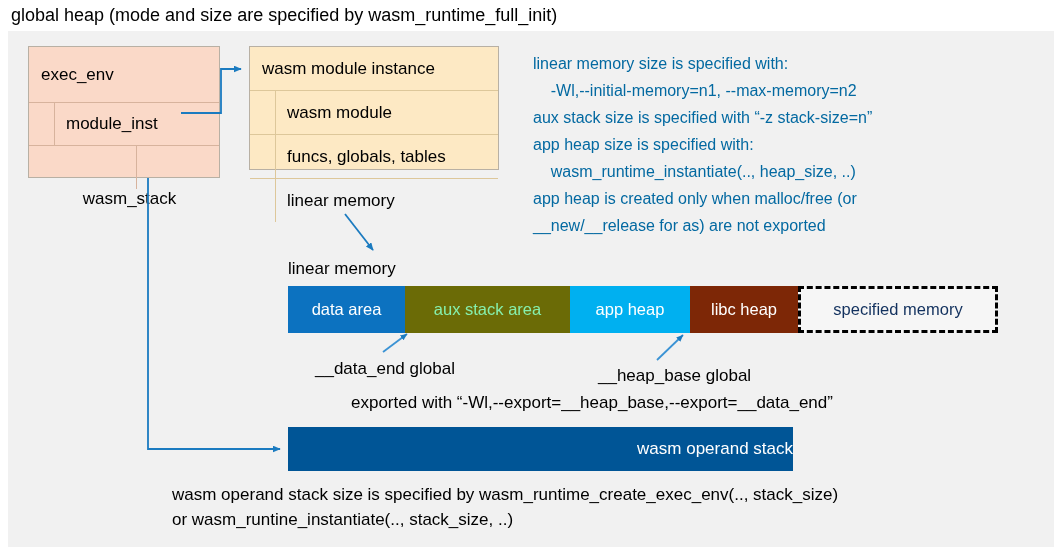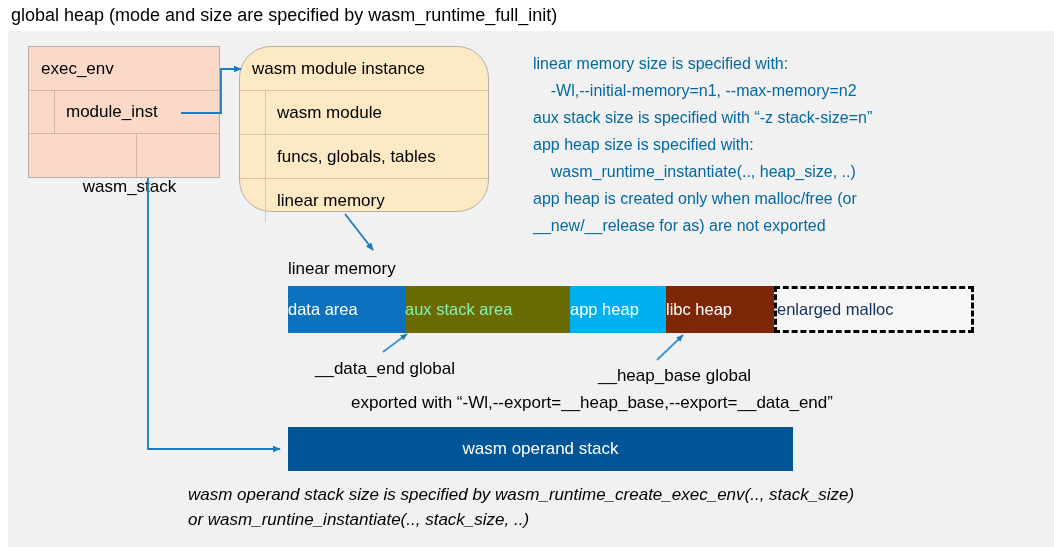--- a/index.html
+++ b/index.html
@@ -95,36 +95,37 @@
   }
   .memstrip {
     position: absolute;
     display: flex;
     align-items: stretch;
   }
   .seg {
     box-sizing: border-box;
     display: flex;
     align-items: center;
+    justify-content: center;
     font-size: 16.5px;
     color: #ffffff;
     white-space: nowrap;
   }
   .seg.enlarged {
     background: #f6f6f6;
     border: 3px dashed #000000;
     color: #12315e;
   }
 
   
   .opstack {
     position: absolute;
     display: flex;
     align-items: center;
-    justify-content: center;
+    justify-content: flex-end;
     font-size: 17px;
     color: #ffffff;
     white-space: nowrap;
   }
 
   
   .annot {
     position: absolute;
     font-size: 17px;
     line-height: 22px;
@@ -151,34 +152,34 @@
 </head>
 <body>
 
 <div id="stage">
 
   <div class="page-title">global heap (mode and size are specified by wasm_runtime_full_init)</div>
 
   <div class="panel" style="background: rgb(241, 241, 241);"></div>
 
   <div class="struct exec-env" style="left:28px; top:46px; width:192px; height:132px;">
-    <div class="row head" style="height:44px;">
+    <div class="row head" style="height:56px;">
       <span class="label">exec_env</span>
     </div>
     <div class="row" style="height:43px;">
       <span class="gutter" style="width:26px;"></span>
       <span class="label">module_inst</span>
     </div>
     <div class="row" style="height:43px;flex-direction:column;">
       <span class="gutter" style="width:26px;"></span>
       <span class="label">wasm_stack</span>
     </div>
   </div>
 
-  <div class="struct mod-inst" style="left:239px; top:46px; width:250px; height:166px;border-radius:32px;">
+  <div class="struct mod-inst" style="left:249px; top:46px; width:250px; height:124px;">
     <div class="row head" style="height:44px;">
       <span class="label">wasm module instance</span>
     </div>
     <div class="row" style="height:44px;">
       <span class="gutter" style="width:26px;"></span>
       <span class="label">wasm module</span>
     </div>
     <div class="row" style="height:44px;">
       <span class="gutter" style="width:26px;"></span>
       <span class="label">funcs, globals, tables</span>
@@ -199,42 +200,42 @@
 
   <div class="lm-caption" style="left:288px; top:259px;">linear memory</div>
 
   <div class="memstrip" style="left:288px; top:286px; height:47px;">
     <div class="seg" style="width: 117px; color: rgb(255, 255, 255); background: rgb(12, 114, 192);">
       <span>data area</span>
     </div>
     <div class="seg" style="width: 165px; color: #86efac; background: rgb(107, 107, 6);">
       <span>aux stack area</span>
     </div>
-    <div class="seg" style="width: 96px; color: rgb(255, 255, 255); background: rgb(0, 176, 240);">
+    <div class="seg" style="width: 120px; color: rgb(255, 255, 255); background: rgb(0, 176, 240);">
       <span>app heap</span>
     </div>
     <div class="seg" style="width: 108px; color: rgb(255, 255, 255); background: rgb(125, 39, 6);">
       <span>libc heap</span>
     </div>
     <div class="seg enlarged" style="width: 200px; color: rgb(18, 49, 94); background: rgb(246, 246, 246);">
-      <span>enlarged malloc</span>
+      <span>specified memory</span>
     </div>
   </div>
 
   <div class="annot" style="left:315px; top:358px;">__data_end global</div>
 
   <div class="annot" style="left:598px; top:365px;">__heap_base global</div>
 
   <div class="annot" style="left:303px; top:392px;margin-left:48px;">exported with “-Wl,--export=__heap_base,--export=__data_end”</div>
 
   <div class="opstack" style="left: 288px; top: 427px; width: 505px; height: 44px; background: rgb(0, 85, 150); color: rgb(255, 255, 255);">
     <span>wasm operand stack</span>
   </div>
 
-  <div class="bottom-note" style="left:188px; top:482px;font-style:italic;">wasm operand stack size is specified by wasm_runtime_create_exec_env(.., stack_size)
+  <div class="bottom-note" style="left:172px; top:482px;">wasm operand stack size is specified by wasm_runtime_create_exec_env(.., stack_size)
 or wasm_runtine_instantiate(.., stack_size, ..)</div>
 
   <svg class="overlay" viewBox="0 0 1054 547" xmlns="http://www.w3.org/2000/svg">
     <defs>
       <marker id="arrowBlue" markerWidth="9" markerHeight="9" refX="7.2" refY="3.4" orient="auto" markerUnits="userSpaceOnUse">
         <path d="M0,0 L8,3.4 L0,6.8 z" fill="#1b7bc0"></path>
       </marker>
       <marker id="arrowBlueSm" markerWidth="8" markerHeight="8" refX="6.6" refY="3" orient="auto" markerUnits="userSpaceOnUse">
         <path d="M0,0 L7,3 L0,6 z" fill="#1b7bc0"></path>
       </marker>

